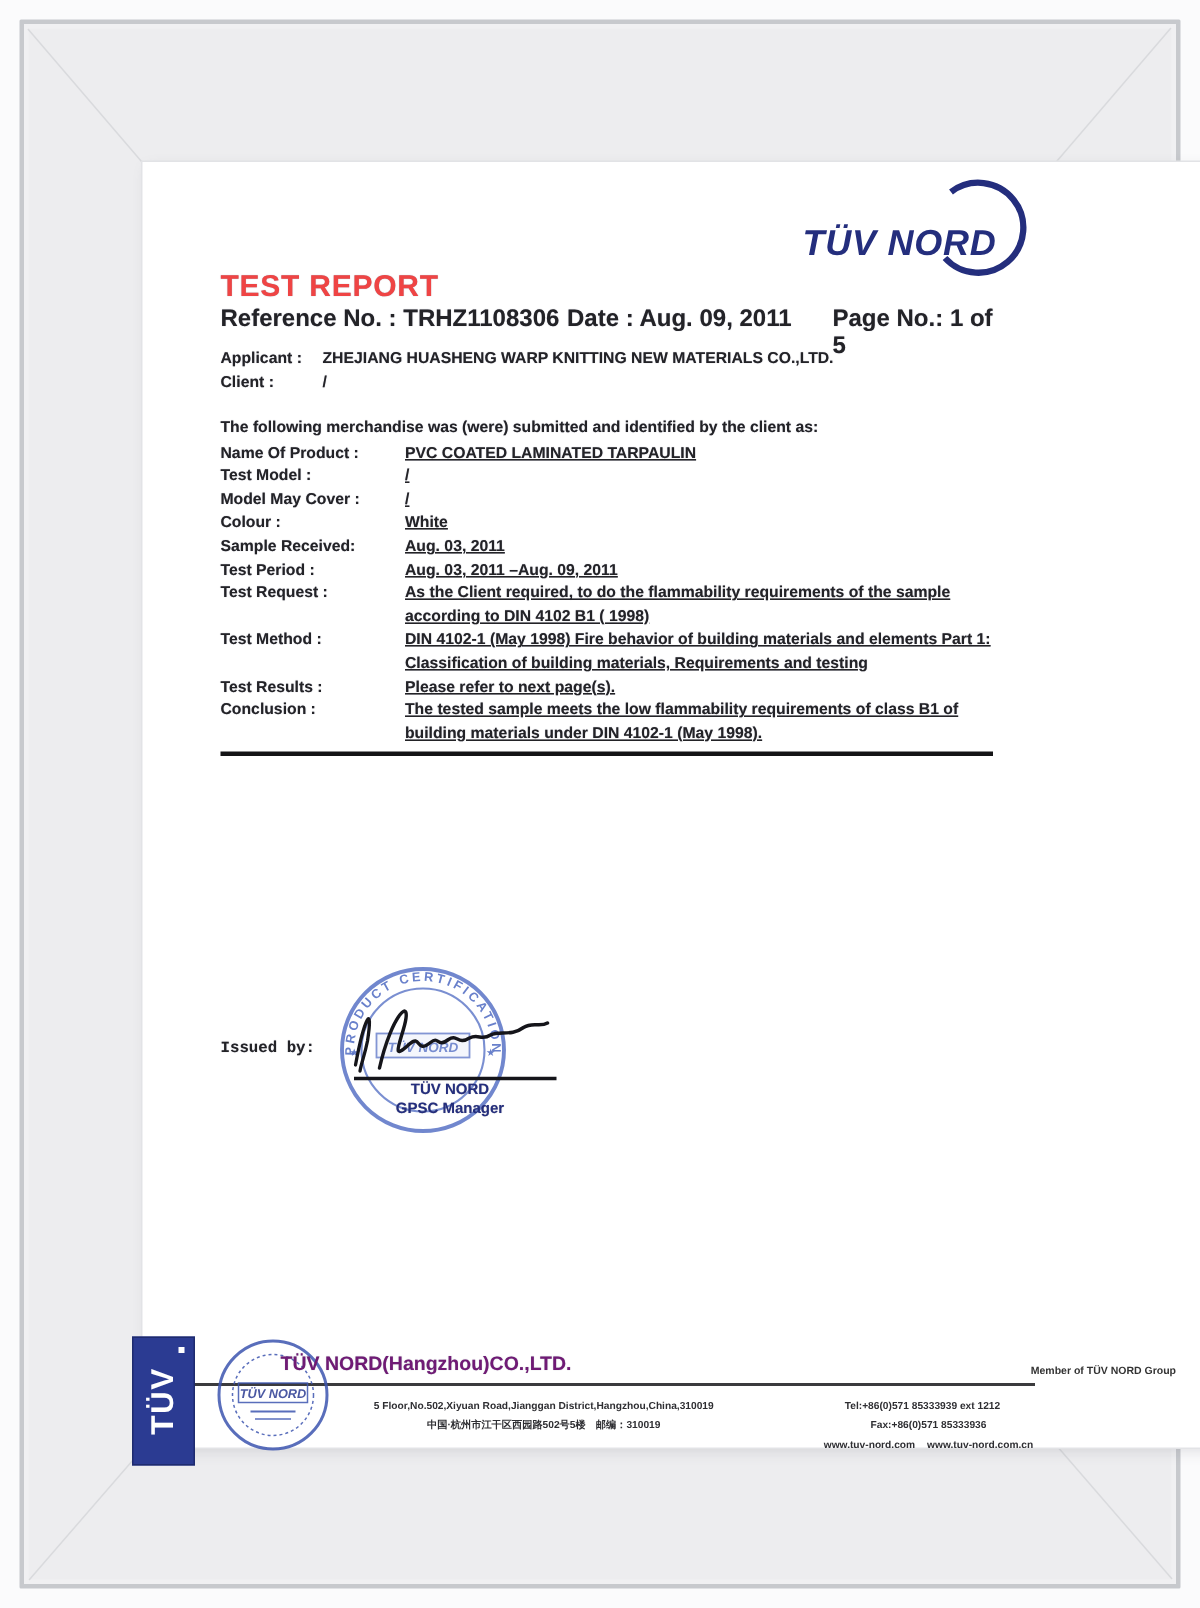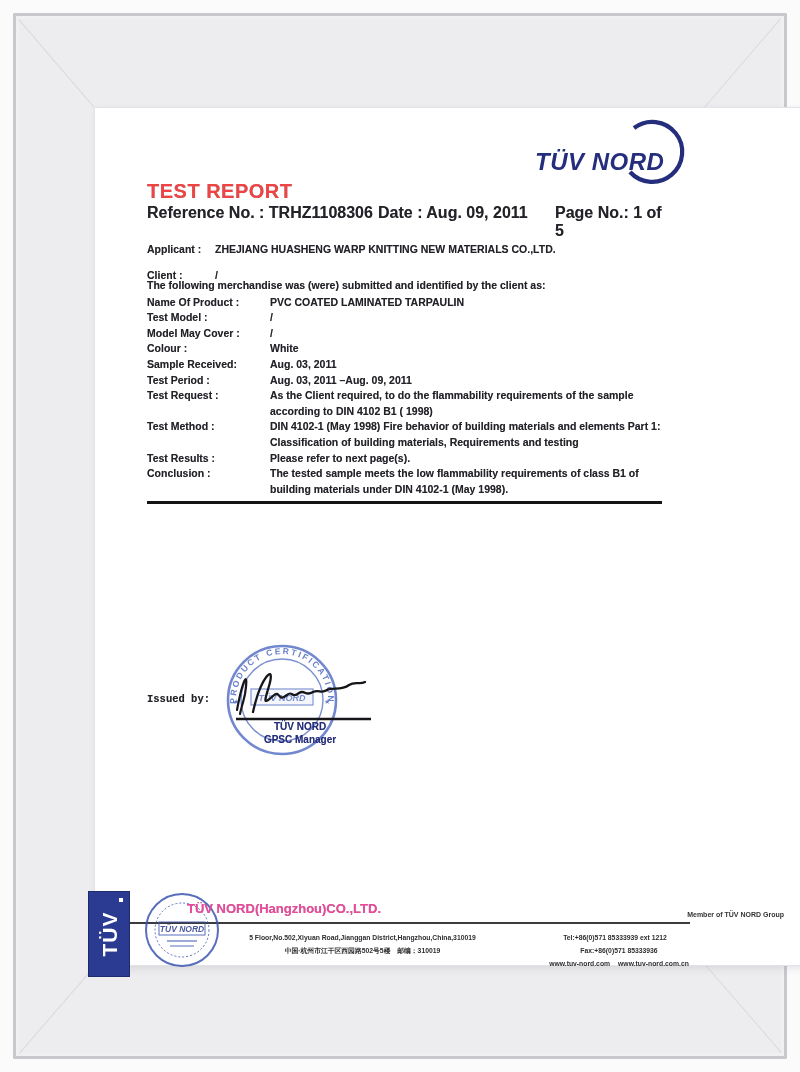--- a/index.html
+++ b/index.html
@@ -19,42 +19,42 @@
   .fuzz{text-shadow:0 0 .6px rgba(40,40,70,.45);}
   
   .logo{position:absolute;left:438px;top:6px;width:165px;height:78px;}
   
   .title{position:absolute;left:52px;top:72px;font-size:20px;font-weight:700;letter-spacing:.5px;color:#ef4444;}
   .refrow{position:absolute;left:52px;top:96px;width:520px;height:14px;font-size:16px;font-weight:700;}
   .refrow .date{position:absolute;left:231px;top:0;}
   .refrow .pageno{position:absolute;left:408px;top:0;}
   
   .applicant{position:absolute;left:52px;top:124px;font-size:10.5px;font-weight:700;line-height:15.5px;}
-  .arow{display:flex;margin-top:10px;}
+  .arow{display:flex;}
   .al{width:68px;flex:none;}
   
   .doc-body{position:absolute;left:52px;top:170px;right:32px;font-size:10.5px;font-weight:700;line-height:15.6px;}
   .intro{margin-bottom:1px;}
   .frow{display:flex;}
   .fl{width:123px;flex:none;}
-  .fv{flex:1;white-space:pre-line;}
+  .fv{flex:1;white-space:pre-line;text-decoration:underline;}
   .rule{margin-top:4px;height:3px;width:515px;background:#141416;}
   
   .issuedby{position:absolute;left:52px;top:585px;font-size:10.5px;font-weight:700;font-family:Liberation Mono, monospace;}
   .stamp{position:absolute;left:129px;top:534px;width:116px;height:116px;opacity:.92;}
   .sig{position:absolute;left:128px;top:538px;width:152px;height:80px;}
   .signer{position:absolute;left:140px;top:612px;width:130px;text-align:center;
           color:#242e7d;font-weight:700;font-size:10px;line-height:13px;}
   
   .tuv-side{position:absolute;left:-7px;top:783px;width:40px;height:84px;background:#2b3b92;
             border:1px solid #1e2b6e;display:flex;align-items:center;justify-content:center;}
   .tuv-side span{transform:rotate(-90deg);color:#fff;font-weight:700;font-size:21px;letter-spacing:1px;}
   .tuv-side i{position:absolute;right:6px;top:6px;width:4px;height:4px;background:#fff;font-style:normal;}
   .f-stamp{position:absolute;left:48px;top:783px;width:78px;height:78px;opacity:.85;z-index:2;}
-  .f-company{position:absolute;left:92px;top:793px;font-size:13px;font-weight:700;color:#ec4899;z-index:3;}
+  .f-company{position:absolute;left:92px;top:793px;font-size:13px;font-weight:700;color:#701a75;z-index:3;}
   .f-member{position:absolute;right:43px;top:803px;font-size:7px;font-weight:700;color:#333;z-index:3;}
   .f-line{position:absolute;left:35px;top:814px;width:560px;height:2px;background:#3b3b3e;z-index:1;}
   .f-left{position:absolute;left:95px;top:823px;width:345px;text-align:center;font-size:6.8px;
           font-weight:700;color:#2e2e32;line-height:13px;z-index:3;}
   .f-right{position:absolute;left:448px;top:823px;width:152px;text-align:center;font-size:6.8px;
            font-weight:700;color:#2e2e32;line-height:13px;z-index:3;}
   .f-right .gap{display:inline-block;width:8px;}
 </style>
 </head>
 <body>

